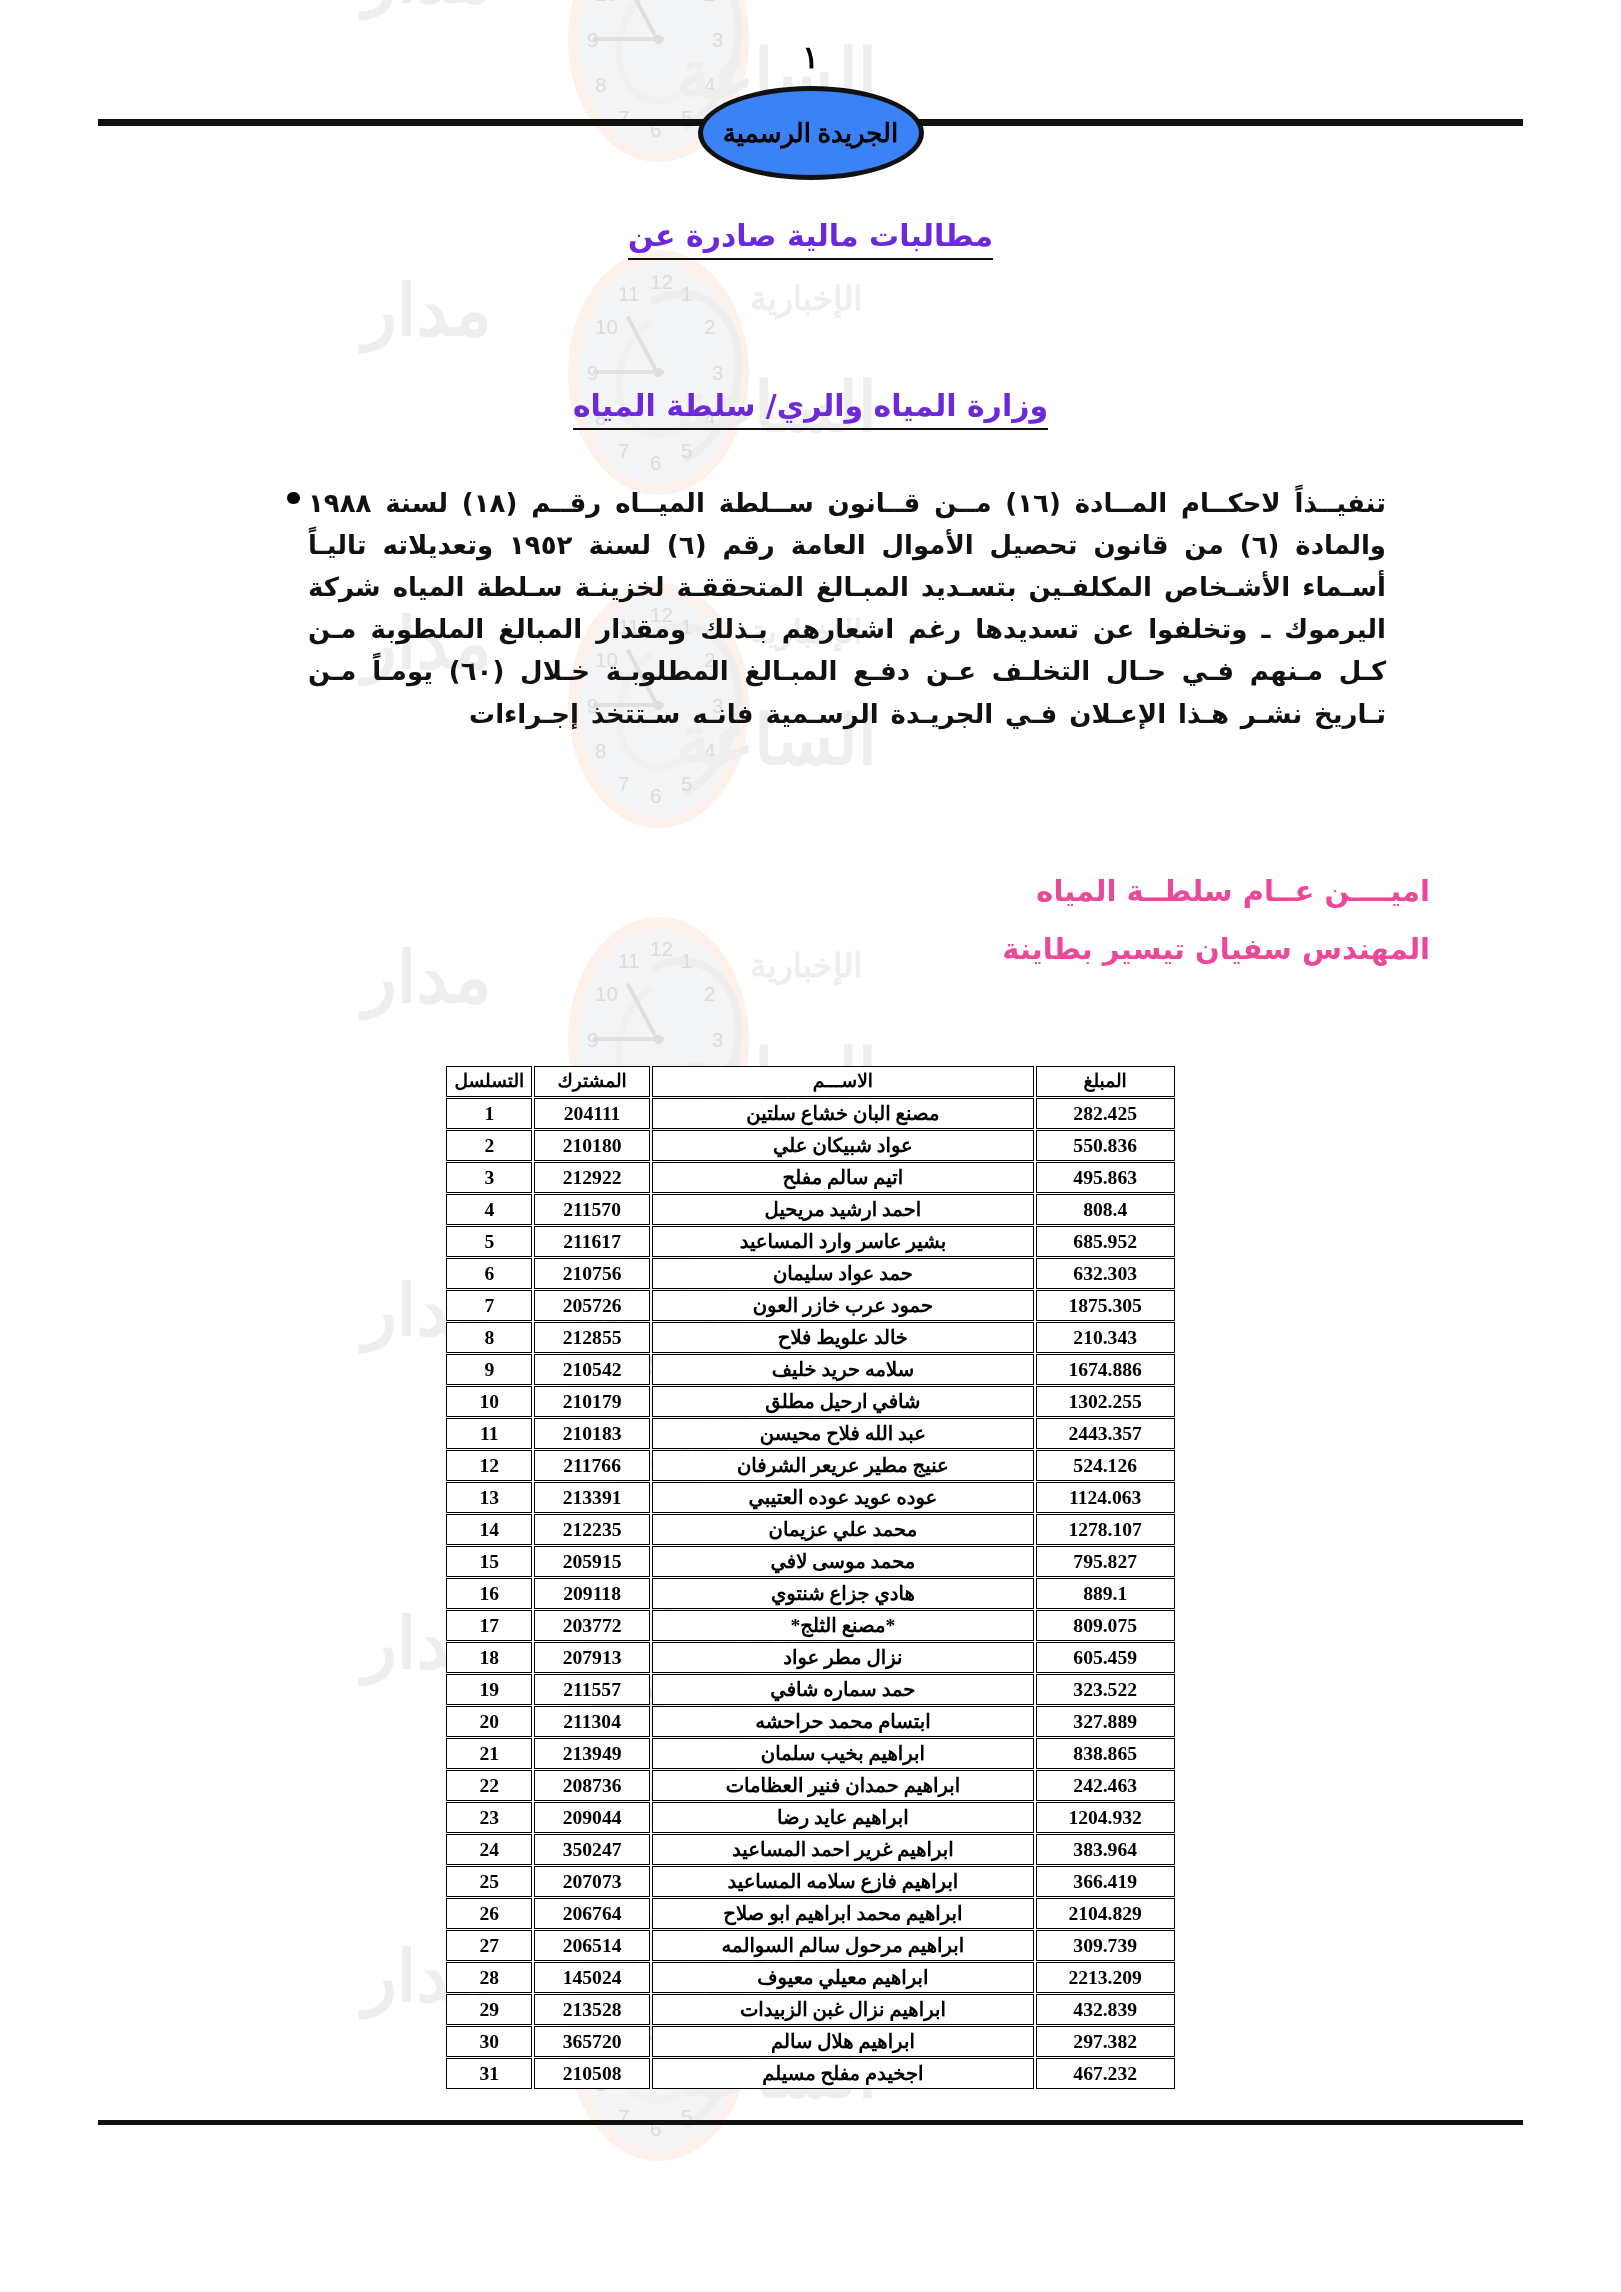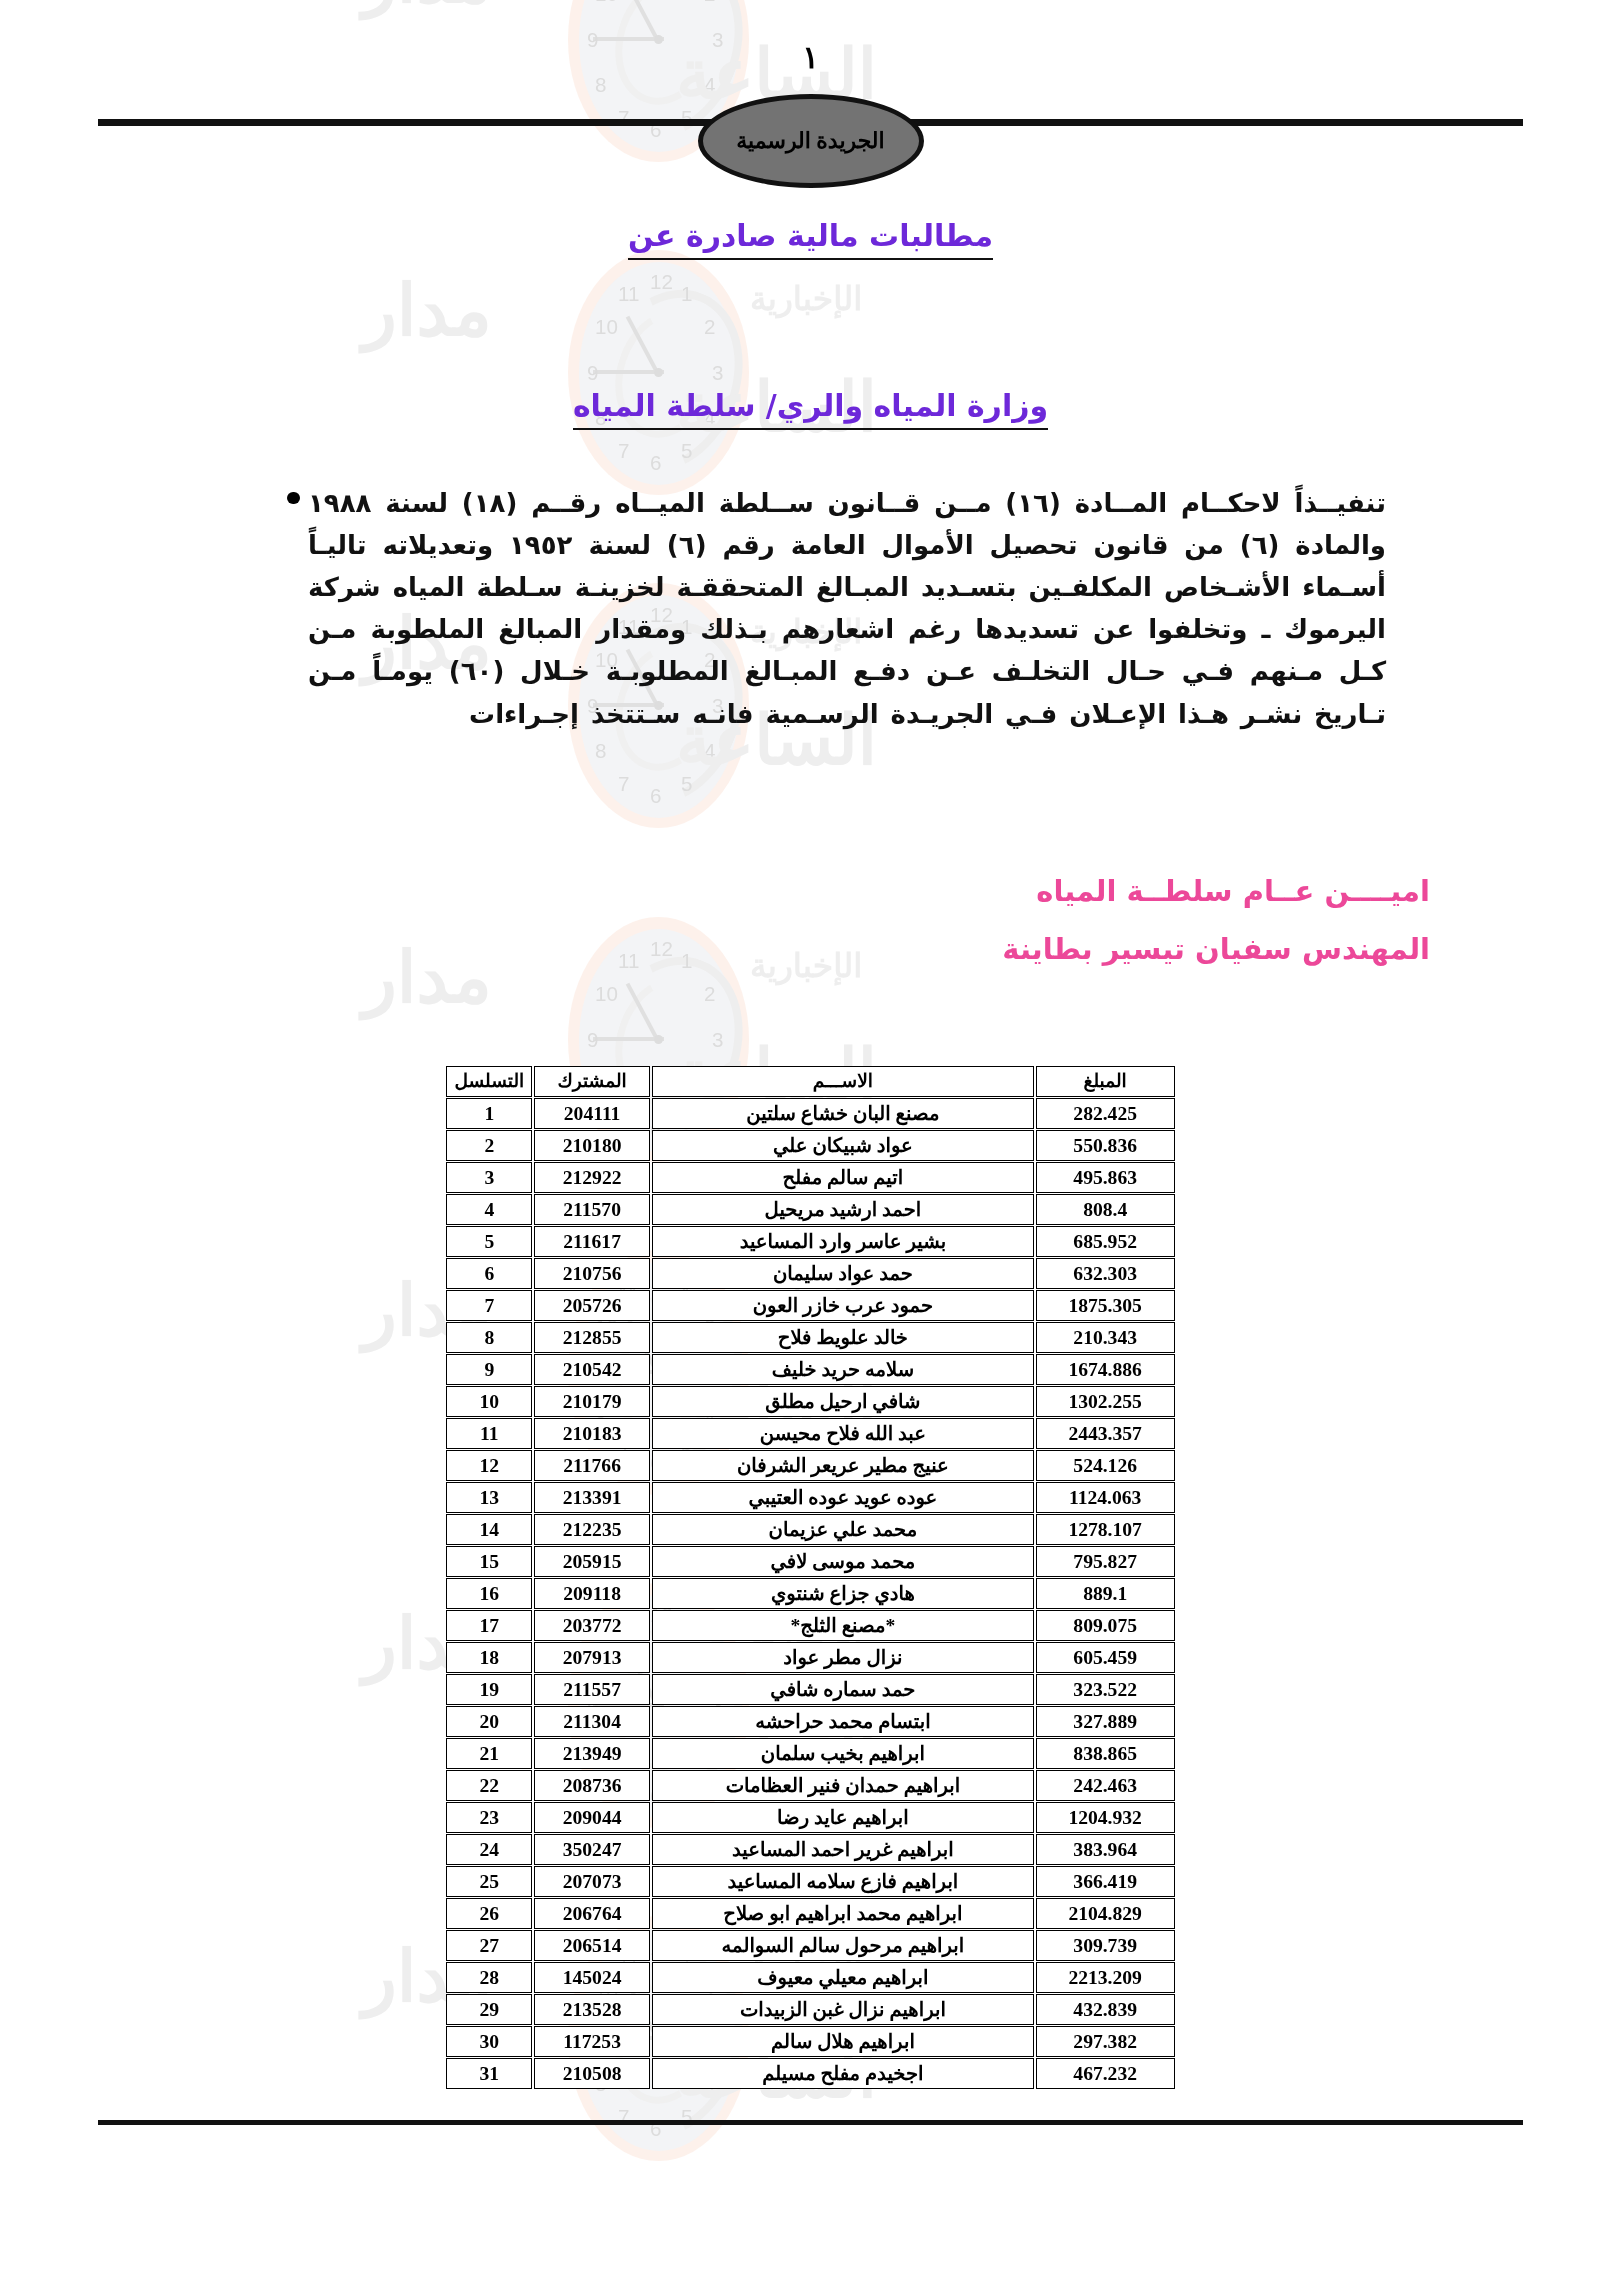--- a/index.html
+++ b/index.html
@@ -120,31 +120,31 @@
     left: 98px;
     right: 98px;
     top: 119px;
     height: 6.9px;
     background: #111111;
   }
 
   .gazette-oval {
     position: absolute;
     left: 50%;
-    top: 94px;
+    top: 86px;
     transform: translateX(-50%);
     width: 216px;
     height: 84px;
     border: 5.9px solid #111111;
     border-radius: 50%;
-    background: #737373;
+    background: #3b82f6;
     display: flex;
     align-items: center;
     justify-content: center;
-    font-size: 22px;
+    font-size: 26px;
     font-weight: 700;
   }
 
   .heading-1, .heading-2 {
     position: absolute;
     left: 0; right: 0;
     text-align: center;
     font-family: "DejaVu Sans", "Liberation Sans", sans-serif;
     font-weight: 700;
     color: #6d28d9;
@@ -617,21 +617,21 @@
             </tr>
             <tr>
               <td class="col-amt num">432.839</td>
               <td class="col-name">ابراهيم نزال غبن الزبيدات</td>
               <td class="col-sub num">213528</td>
               <td class="col-seq num">29</td>
             </tr>
             <tr>
               <td class="col-amt num">297.382</td>
               <td class="col-name">ابراهيم هلال سالم</td>
-              <td class="col-sub num">117253</td>
+              <td class="col-sub num">365720</td>
               <td class="col-seq num">30</td>
             </tr>
             <tr>
               <td class="col-amt num">467.232</td>
               <td class="col-name">اجخيدم مفلح مسيلم</td>
               <td class="col-sub num">210508</td>
               <td class="col-seq num">31</td>
             </tr>
           </tbody>
       </table>

